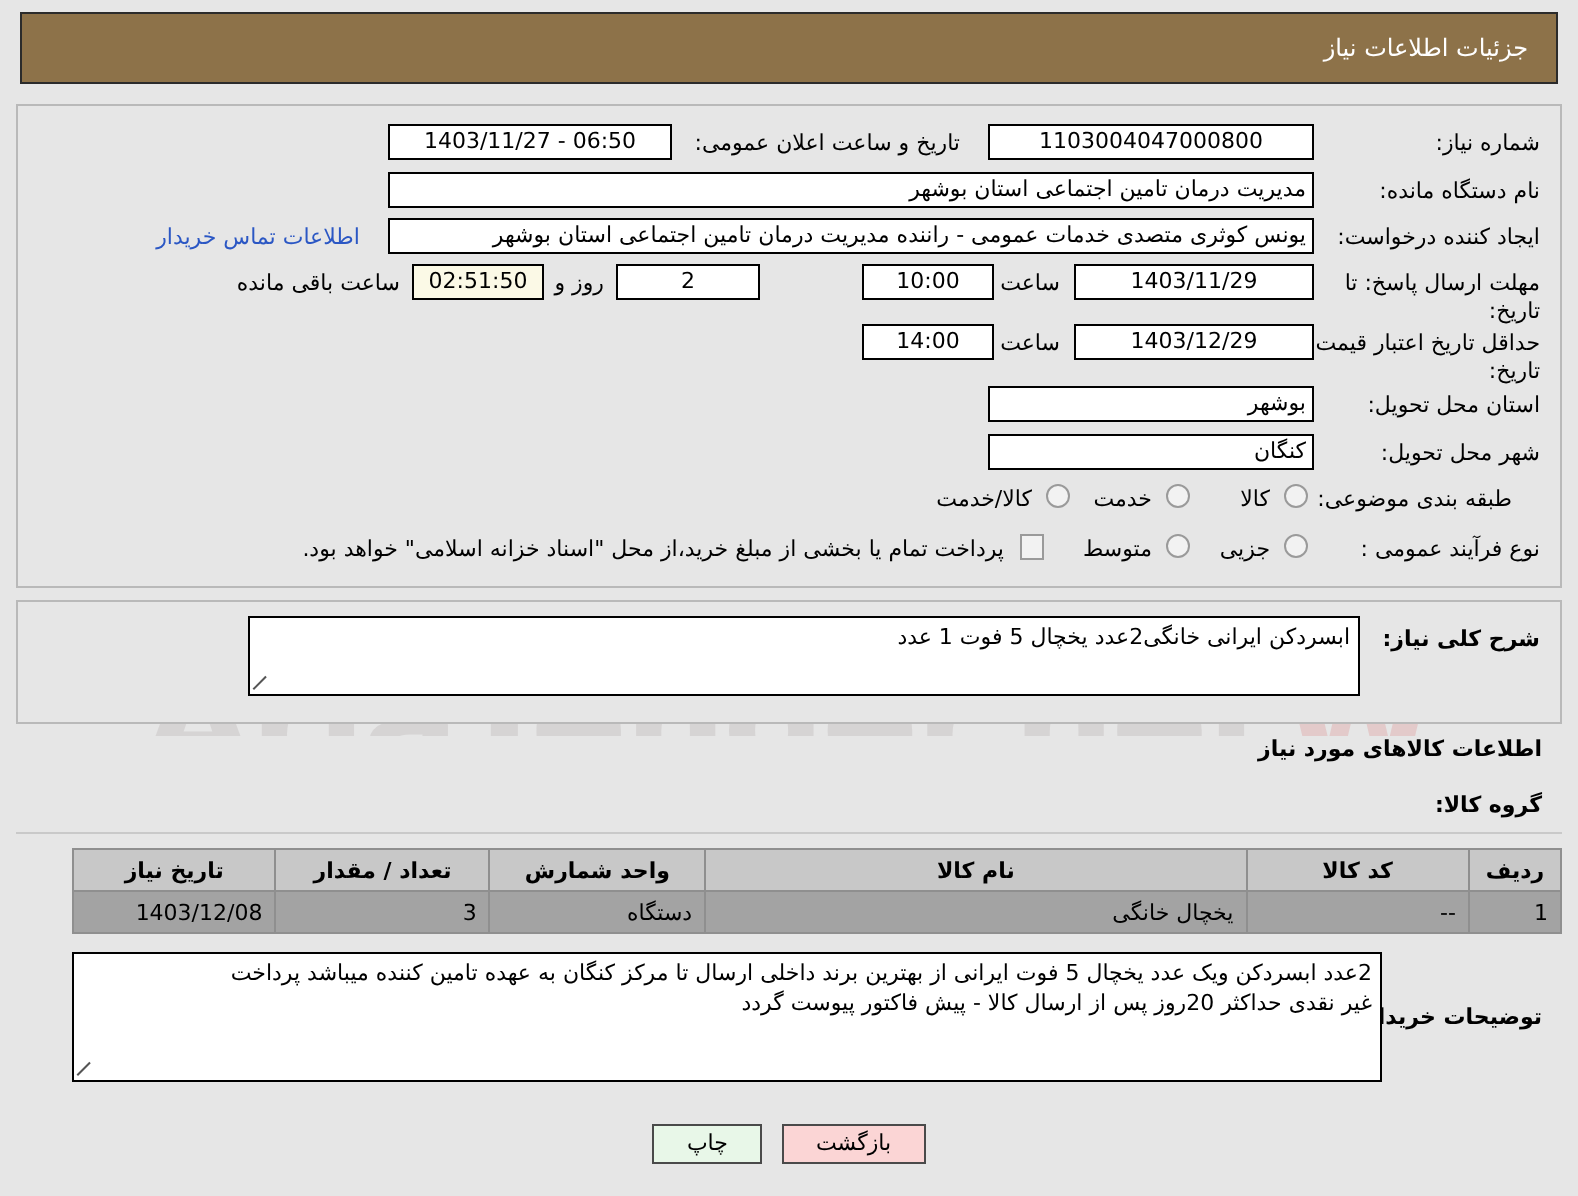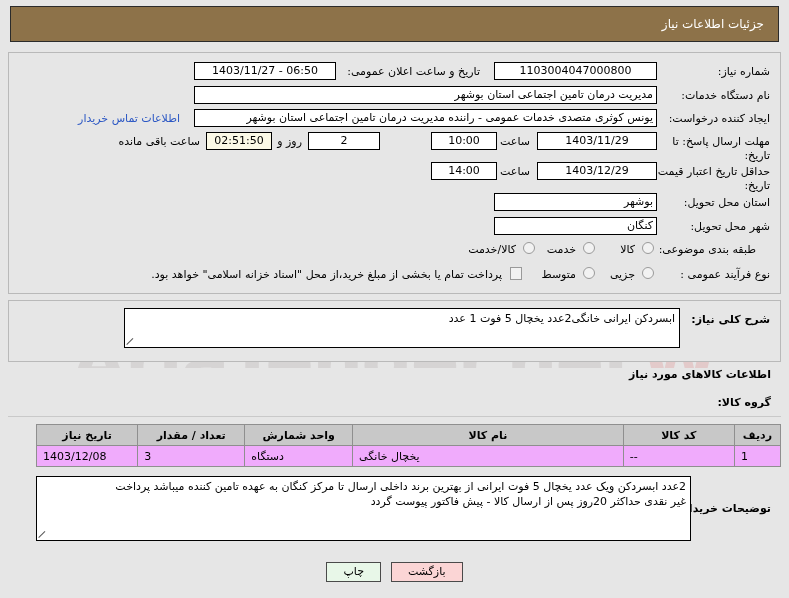--- a/index.html
+++ b/index.html
@@ -188,25 +188,25 @@
     background: #c8c8c8;
     border: 1px solid #8f8f8f;
     font-weight: bold;
     height: 20px;
     padding: 0 6px;
     text-align: center;
     color: #000;
     white-space: nowrap;
   }
   table.goods td {
-    background: #f0abfc;
+    background: #a3a3a3;
     border: 1px solid #8f8f8f;
     height: 20px;
     padding: 0 6px;
-    text-align: left;
+    text-align: right;
     color: #000;
     white-space: nowrap;
   }
 
   
   .footerbar {
     position: absolute;
     left: 0;
     right: 0;
     top: 558px;
@@ -250,21 +250,21 @@
 </div>
 
 <div class="panel panel-top">
 
   <span class="lbl" style="right:10px; top:12px;">شماره نیاز:</span>
   <div class="inp center" style="right:123px; top:9px; width:163px;">1103004047000800</div>
 
   <span class="lbl" style="right:300px; top:12px;">تاریخ و ساعت اعلان عمومی:</span>
   <div class="inp center" style="right:444px; top:9px; width:142px;">06:50 - 1403/11/27</div>
 
-  <span class="lbl" style="right:10px; top:36px;">نام دستگاه خدمات:</span>
+  <span class="lbl" style="right:10px; top:36px;">نام دستگاه مانده:</span>
   <div class="inp" style="right:123px; top:33px; width:463px;">مدیریت درمان تامین اجتماعی استان بوشهر</div>
 
   <span class="lbl" style="right:10px; top:59px;">ایجاد کننده درخواست:</span>
   <div class="inp" style="right:123px; top:56px; width:463px;">یونس کوثری متصدی خدمات عمومی - راننده مدیریت درمان تامین اجتماعی استان بوشهر</div>
   <a class="linklike" style="right:600px; top:59px;">اطلاعات تماس خریدار</a>
 
   <span class="lbl" style="right:10px; top:82px; width:106px;">مهلت ارسال پاسخ: تا</span>
   <span class="lbl" style="right:10px; top:96px; width:106px;">تاریخ:</span>
   <div class="inp center" style="right:123px; top:79px; width:120px;">1403/11/29</div>
   <span class="lbl" style="right:250px; top:82px;">ساعت</span>

